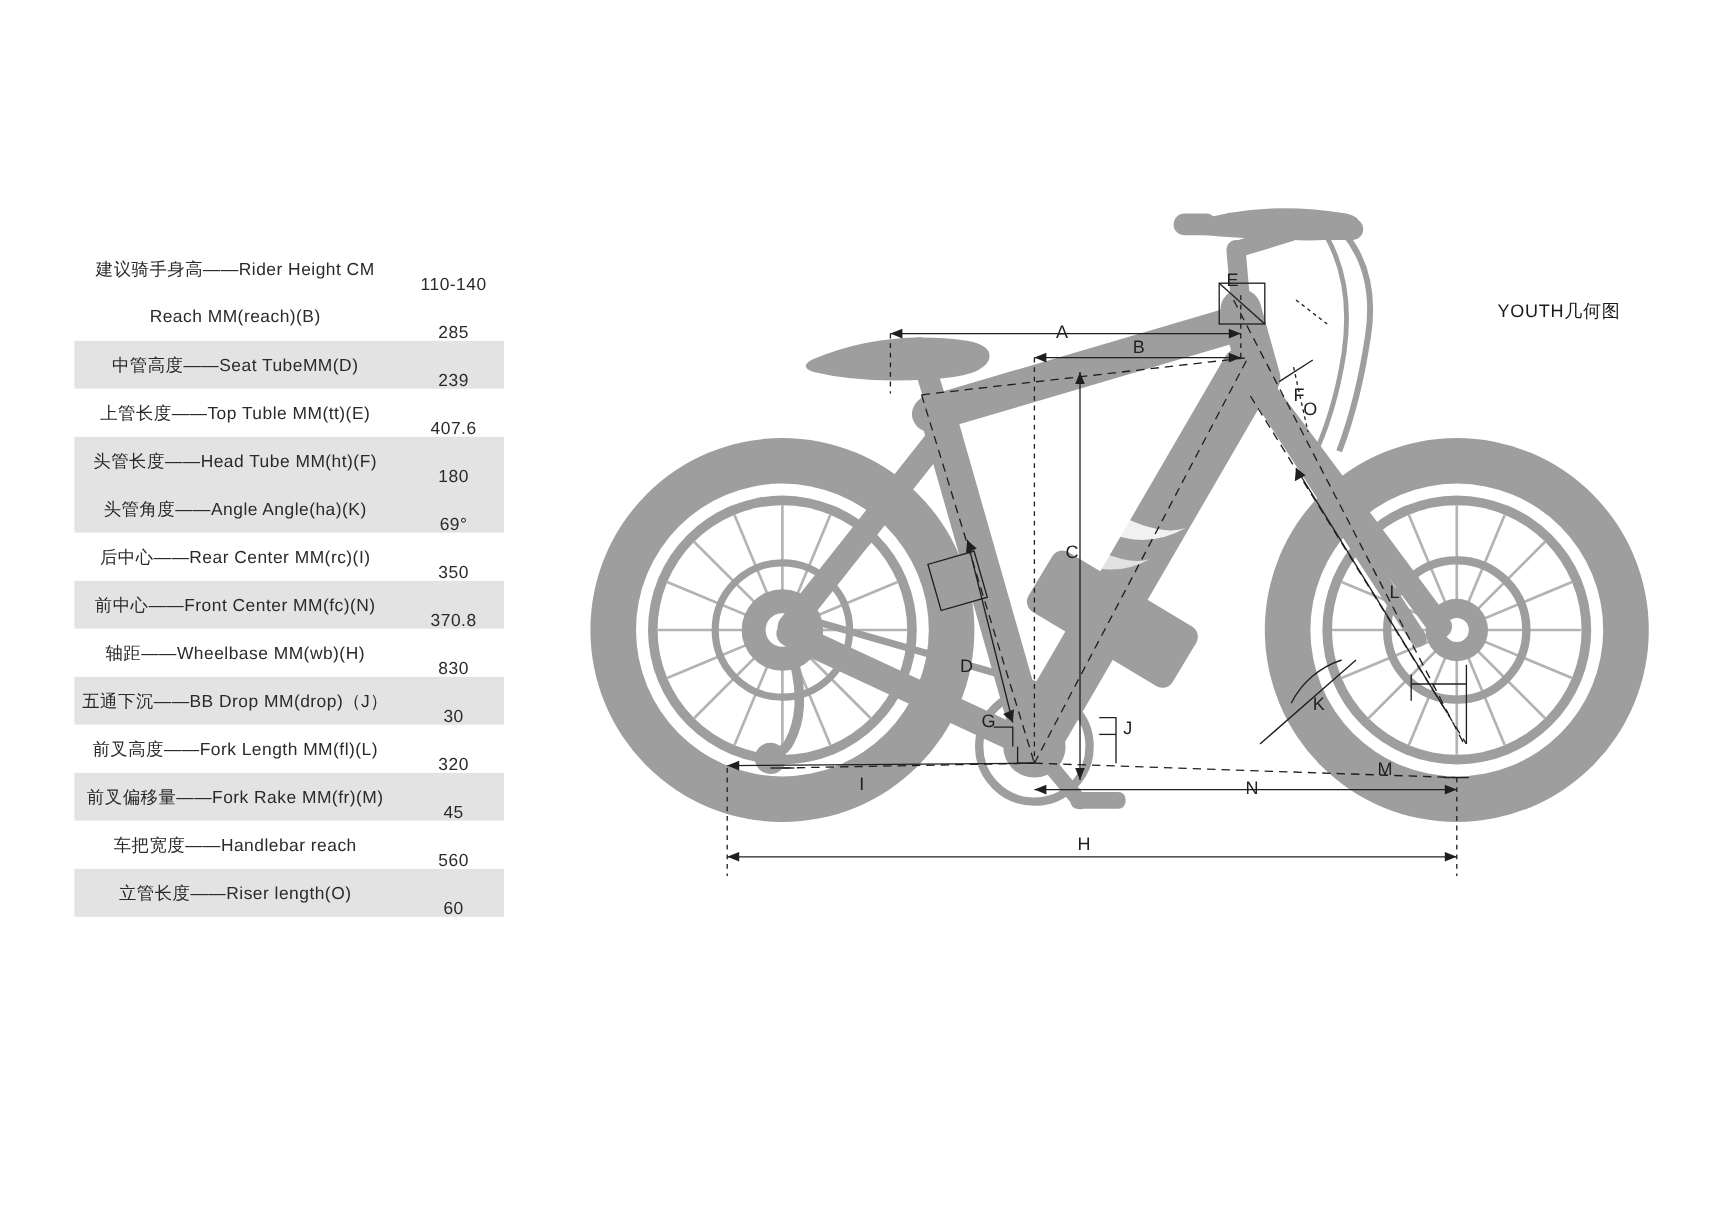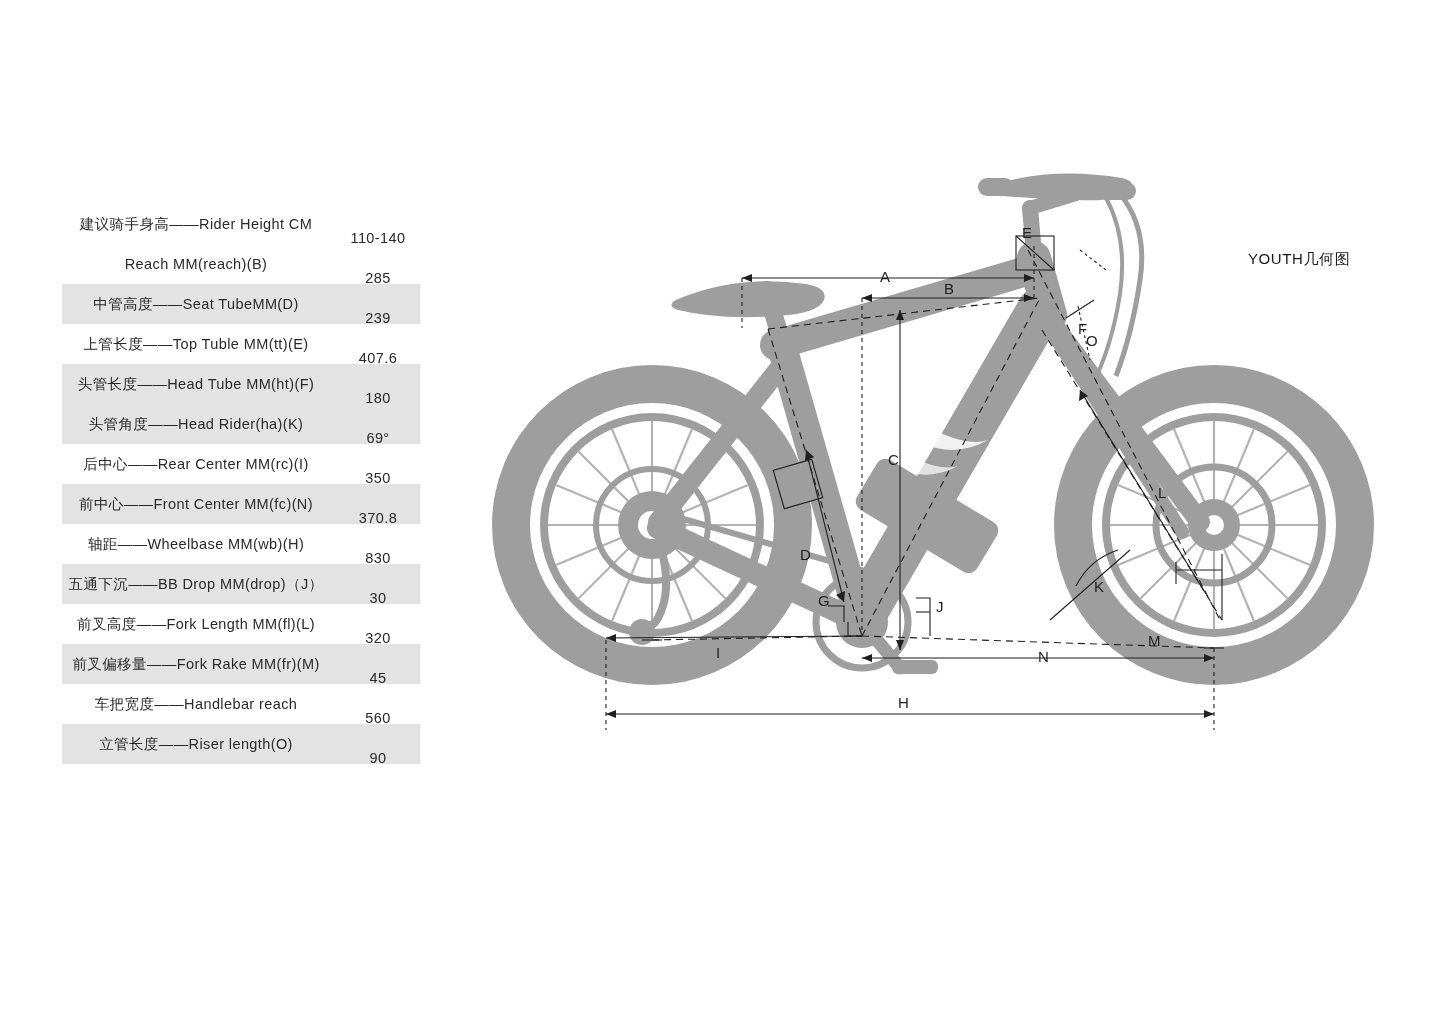--- a/index.html
+++ b/index.html
@@ -90,21 +90,21 @@
   </div>
   <div class="spec-row plain">
     <div class="spec-label">上管长度——Top Tuble MM(tt)(E)</div>
     <div class="spec-value">407.6</div>
   </div>
   <div class="spec-row shaded">
     <div class="spec-label">头管长度——Head Tube MM(ht)(F)</div>
     <div class="spec-value">180</div>
   </div>
   <div class="spec-row shaded">
-    <div class="spec-label">头管角度——Head Rider(ha)(K)</div>
+    <div class="spec-label">头管角度——Angle Angle(ha)(K)</div>
     <div class="spec-value">69°</div>
   </div>
   <div class="spec-row plain">
     <div class="spec-label">后中心——Rear Center MM(rc)(I)</div>
     <div class="spec-value">350</div>
   </div>
   <div class="spec-row shaded">
     <div class="spec-label">前中心——Front Center MM(fc)(N)</div>
     <div class="spec-value">370.8</div>
   </div>
@@ -123,21 +123,21 @@
   <div class="spec-row shaded">
     <div class="spec-label">前叉偏移量——Fork Rake MM(fr)(M)</div>
     <div class="spec-value">45</div>
   </div>
   <div class="spec-row plain">
     <div class="spec-label">车把宽度——Handlebar reach</div>
     <div class="spec-value">560</div>
   </div>
   <div class="spec-row shaded">
     <div class="spec-label">立管长度——Riser length(O)</div>
-    <div class="spec-value">90</div>
+    <div class="spec-value">60</div>
   </div>
 </div>
 
 <div id="diagram-title">YOUTH几何图</div>
 
 <div id="drawing">
 <svg width="1000" height="640" viewBox="0 0 1000 640" xmlns="http://www.w3.org/2000/svg">
 
   <g fill="#9e9e9e" stroke="none">
 

